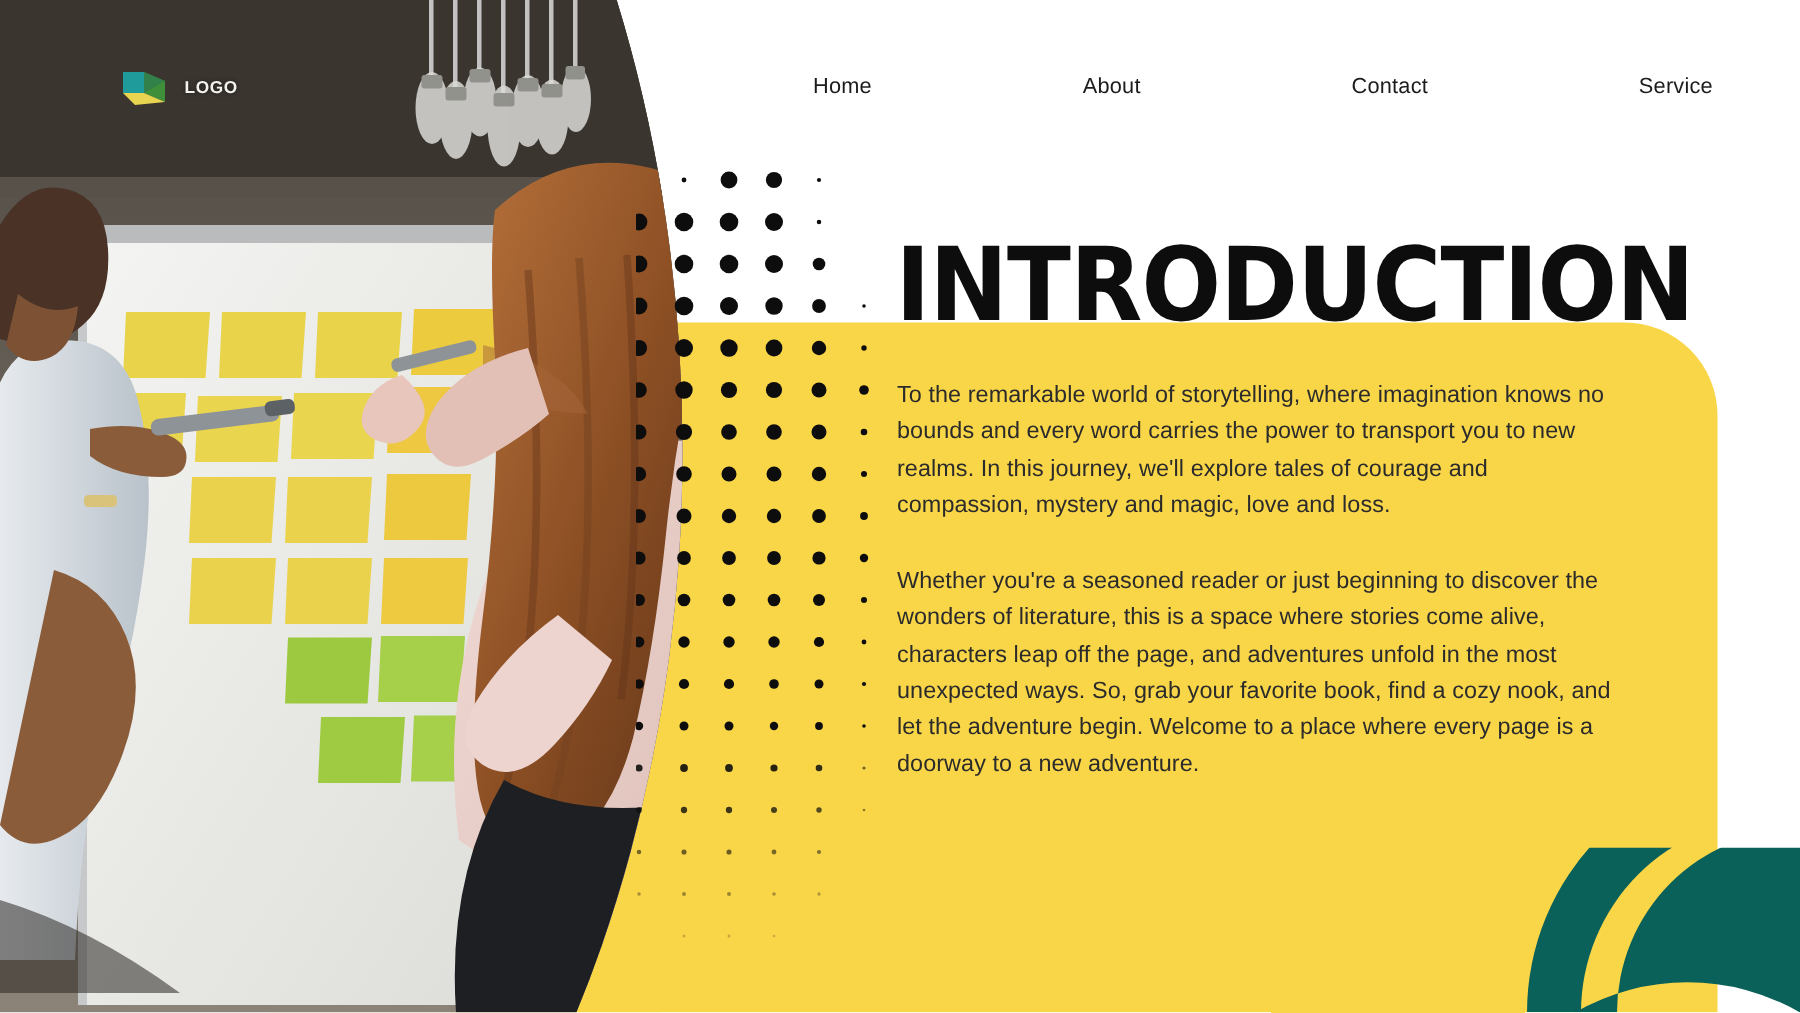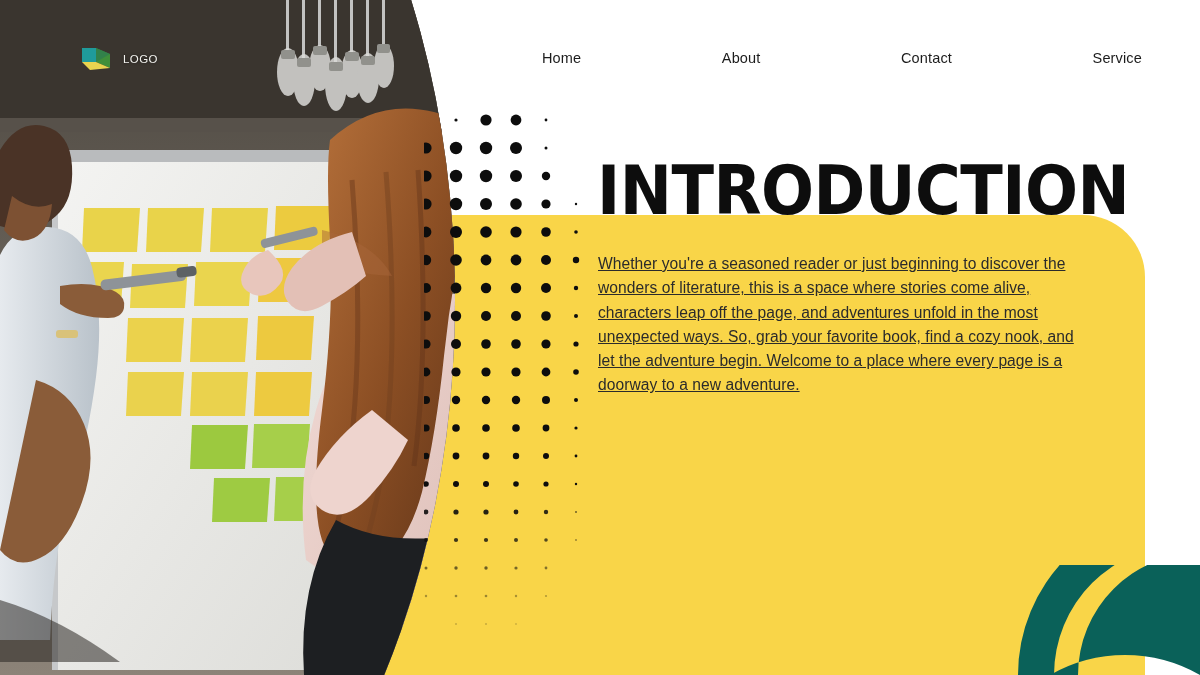--- a/index.html
+++ b/index.html
@@ -95,21 +95,21 @@
     top: 44px;
     display: flex;
     align-items: center;
     gap: 9px;
   }
   .brand-mark { width: 34px; height: 30px; display: block; }
   .brand-text {
     font-size: 11.5px;
     letter-spacing: 0.4px;
     color: #f2f2ee;
-    font-weight: 400;
+    font-weight: 700;
     text-shadow: 0 0 3px rgba(0,0,0,.55);
   }
   .nav {
     position: absolute;
     left: 542px;
     top: 50px;
     width: 600px;
     display: flex;
     justify-content: space-between;
   }
@@ -147,21 +147,21 @@
     width: 482px;
     z-index: 9;
   }
   .body-copy p {
     margin: 0 0 27px 0;
     font-size: 15.6px;
     line-height: 24.3px;
     color: #2b2b2b;
     letter-spacing: 0.05px;
   }
-  .body-copy p:last-child { margin-bottom: 0; text-decoration: underline; }
+  .body-copy p:last-child { margin-bottom: 0; }
 </style>
 </head>
 <body>
 
 <div class="slide">
 
   <div class="yellow-panel-skew"></div>
   <div class="yellow-panel"></div>
 
   <div class="photo-panel">
@@ -443,16 +443,17 @@
       <span class="nav-item">Home</span>
       <span class="nav-item">About</span>
       <span class="nav-item">Contact</span>
       <span class="nav-item">Service</span>
     </nav>
   </div>
 
   <h1 class="title">INTRODUCTION</h1>
 
   <div class="body-copy">
+    <p>To the remarkable world of storytelling, where imagination knows no bounds and every word carries the power to transport you to new realms. In this journey, we'll explore tales of courage and compassion, mystery and magic, love and loss.</p>
     <p>Whether you're a seasoned reader or just beginning to discover the wonders of literature, this is a space where stories come alive, characters leap off the page, and adventures unfold in the most unexpected ways. So, grab your favorite book, find a cozy nook, and let the adventure begin. Welcome to a place where every page is a doorway to a new adventure.</p>
   </div>
 
 </div>
 
 </body></html>

